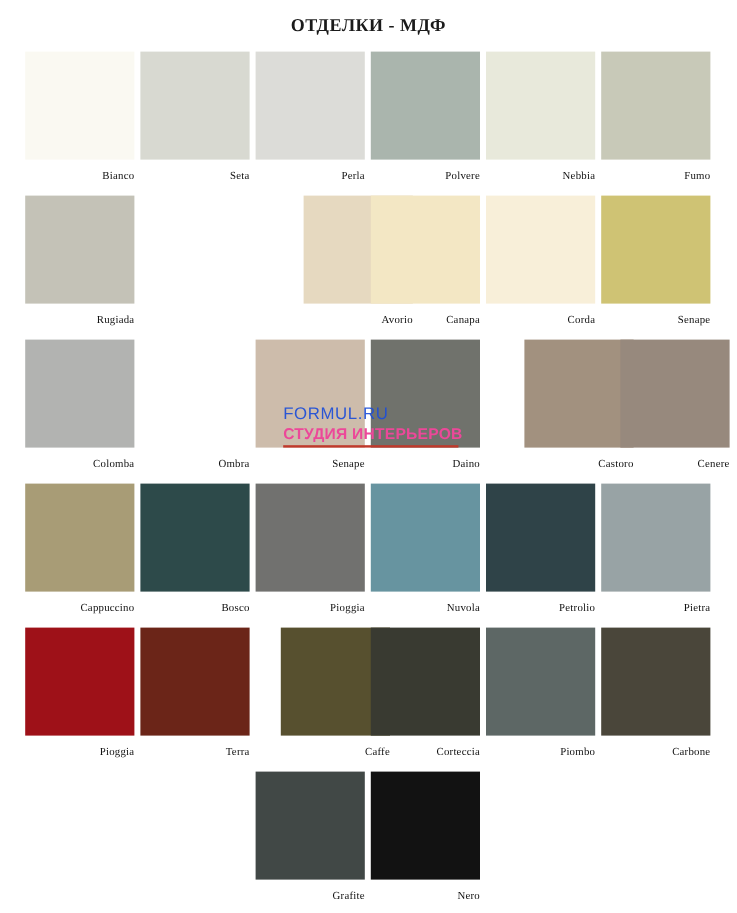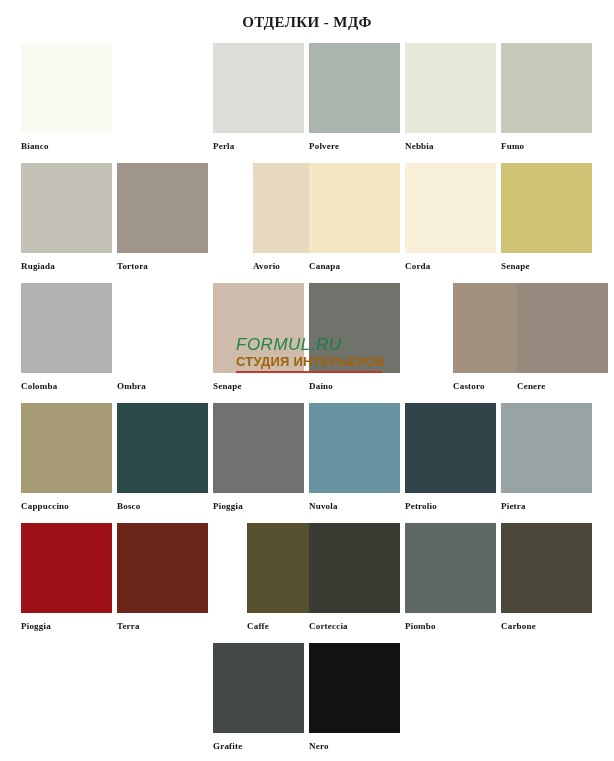--- a/index.html
+++ b/index.html
@@ -48,53 +48,51 @@
     width: 91px;
   }
   .swatch-chip {
     width: 91px;
     height: 90px;
     display: block;
   }
   .swatch-label {
     display: block;
     width: 91px;
-    text-align: left;
+    text-align: right;
     font-family: "Liberation Serif", "DejaVu Serif", serif;
     font-size: 9px;
     color: #111111;
     margin-top: 8px;
     line-height: 11px;
     letter-spacing: 0.2px;
-    font-weight: bold;
   }
   .watermark {
     position: absolute;
     left: 236px;
     top: 334px;
     width: 146px;
     pointer-events: none;
   }
   .wm-top {
     font-family: "Liberation Sans", "DejaVu Sans", sans-serif;
-    font-size: 17px;
+    font-size: 14px;
     font-weight: normal;
     letter-spacing: 0.5px;
-    color: #15803d;
+    color: #1d4ed8;
     opacity: 0.92;
     line-height: 21px;
     white-space: nowrap;
-    font-style: italic;
   }
   .wm-bottom {
     font-family: "Liberation Sans", "DejaVu Sans", sans-serif;
     font-size: 13px;
     font-weight: bold;
     letter-spacing: 0.2px;
-    color: #a16207;
+    color: #ec4899;
     line-height: 14px;
     white-space: nowrap;
   }
   .wm-rule {
     margin-top: 2px;
     width: 146px;
     height: 1.5px;
     background: #c0392b;
   }
 </style>
@@ -104,20 +102,24 @@
 <div id="page">
 
   <div class="page-title">ОТДЕЛКИ - МДФ</div>
 
   <div class="grid" id="swatch-grid">
       <div class="swatch-row" style="height: 120px;">
         <div class="swatch-cell" style="left: 0px;">
           <div class="swatch-chip" style="background: rgb(250, 249, 242);"></div>
           <span class="swatch-label">Bianco</span>
         </div>
+        <div class="swatch-cell" style="left: 96px;">
+          <div class="swatch-chip" style="background: rgb(216, 217, 209);"></div>
+          <span class="swatch-label">Seta</span>
+        </div>
         <div class="swatch-cell" style="left: 192px;">
           <div class="swatch-chip" style="background: rgb(220, 220, 216);"></div>
           <span class="swatch-label">Perla</span>
         </div>
         <div class="swatch-cell" style="left: 288px;">
           <div class="swatch-chip" style="background: rgb(170, 181, 173);"></div>
           <span class="swatch-label">Polvere</span>
         </div>
         <div class="swatch-cell" style="left: 384px;">
           <div class="swatch-chip" style="background: rgb(232, 233, 219);"></div>
@@ -125,24 +127,20 @@
         </div>
         <div class="swatch-cell" style="left: 480px;">
           <div class="swatch-chip" style="background: rgb(200, 201, 184);"></div>
           <span class="swatch-label">Fumo</span>
         </div>
       </div>
       <div class="swatch-row" style="height: 120px;">
         <div class="swatch-cell" style="left: 0px;">
           <div class="swatch-chip" style="background: rgb(196, 194, 183);"></div>
           <span class="swatch-label">Rugiada</span>
-        </div>
-        <div class="swatch-cell" style="left: 96px;">
-          <div class="swatch-chip" style="background: rgb(160, 149, 137);"></div>
-          <span class="swatch-label">Tortora</span>
         </div>
         <div class="swatch-cell" style="left: 192px; padding-left: 40px;">
           <div class="swatch-chip" style="background: rgb(230, 217, 192);"></div>
           <span class="swatch-label">Avorio</span>
         </div>
         <div class="swatch-cell" style="left: 288px;">
           <div class="swatch-chip" style="background: rgb(243, 231, 196);"></div>
           <span class="swatch-label">Canapa</span>
         </div>
         <div class="swatch-cell" style="left: 384px;">
@@ -164,21 +162,21 @@
           <span class="swatch-label">Ombra</span>
         </div>
         <div class="swatch-cell" style="left: 192px;">
           <div class="swatch-chip" style="background: rgb(205, 188, 171);"></div>
           <span class="swatch-label">Senape</span>
         </div>
         <div class="swatch-cell" style="left: 288px;">
           <div class="swatch-chip" style="background: rgb(112, 114, 108);"></div>
           <span class="swatch-label">Daino</span>
         </div>
-        <div class="swatch-cell" style="left: 400px; padding-left: 32px;">
+        <div class="swatch-cell" style="left: 384px; padding-left: 32px;">
           <div class="swatch-chip" style="background: rgb(162, 145, 127);"></div>
           <span class="swatch-label">Castoro</span>
         </div>
         <div class="swatch-cell" style="left: 480px; padding-left: 16px;">
           <div class="swatch-chip" style="background: rgb(151, 137, 125);"></div>
           <span class="swatch-label">Cenere</span>
         </div>
       </div>
       <div class="swatch-row" style="height: 120px;">
         <div class="swatch-cell" style="left: 0px;">
@@ -208,21 +206,21 @@
       </div>
       <div class="swatch-row" style="height: 120px;">
         <div class="swatch-cell" style="left: 0px;">
           <div class="swatch-chip" style="background: rgb(158, 17, 24);"></div>
           <span class="swatch-label">Pioggia</span>
         </div>
         <div class="swatch-cell" style="left: 96px;">
           <div class="swatch-chip" style="background: rgb(107, 37, 24);"></div>
           <span class="swatch-label">Terra</span>
         </div>
-        <div class="swatch-cell" style="left: 206px; padding-left: 20px;">
+        <div class="swatch-cell" style="left: 193px; padding-left: 20px;">
           <div class="swatch-chip" style="background: rgb(87, 80, 47);"></div>
           <span class="swatch-label">Caffe</span>
         </div>
         <div class="swatch-cell" style="left: 288px;">
           <div class="swatch-chip" style="background: rgb(57, 58, 49);"></div>
           <span class="swatch-label">Corteccia</span>
         </div>
         <div class="swatch-cell" style="left: 384px;">
           <div class="swatch-chip" style="background: rgb(93, 103, 101);"></div>
           <span class="swatch-label">Piombo</span>

